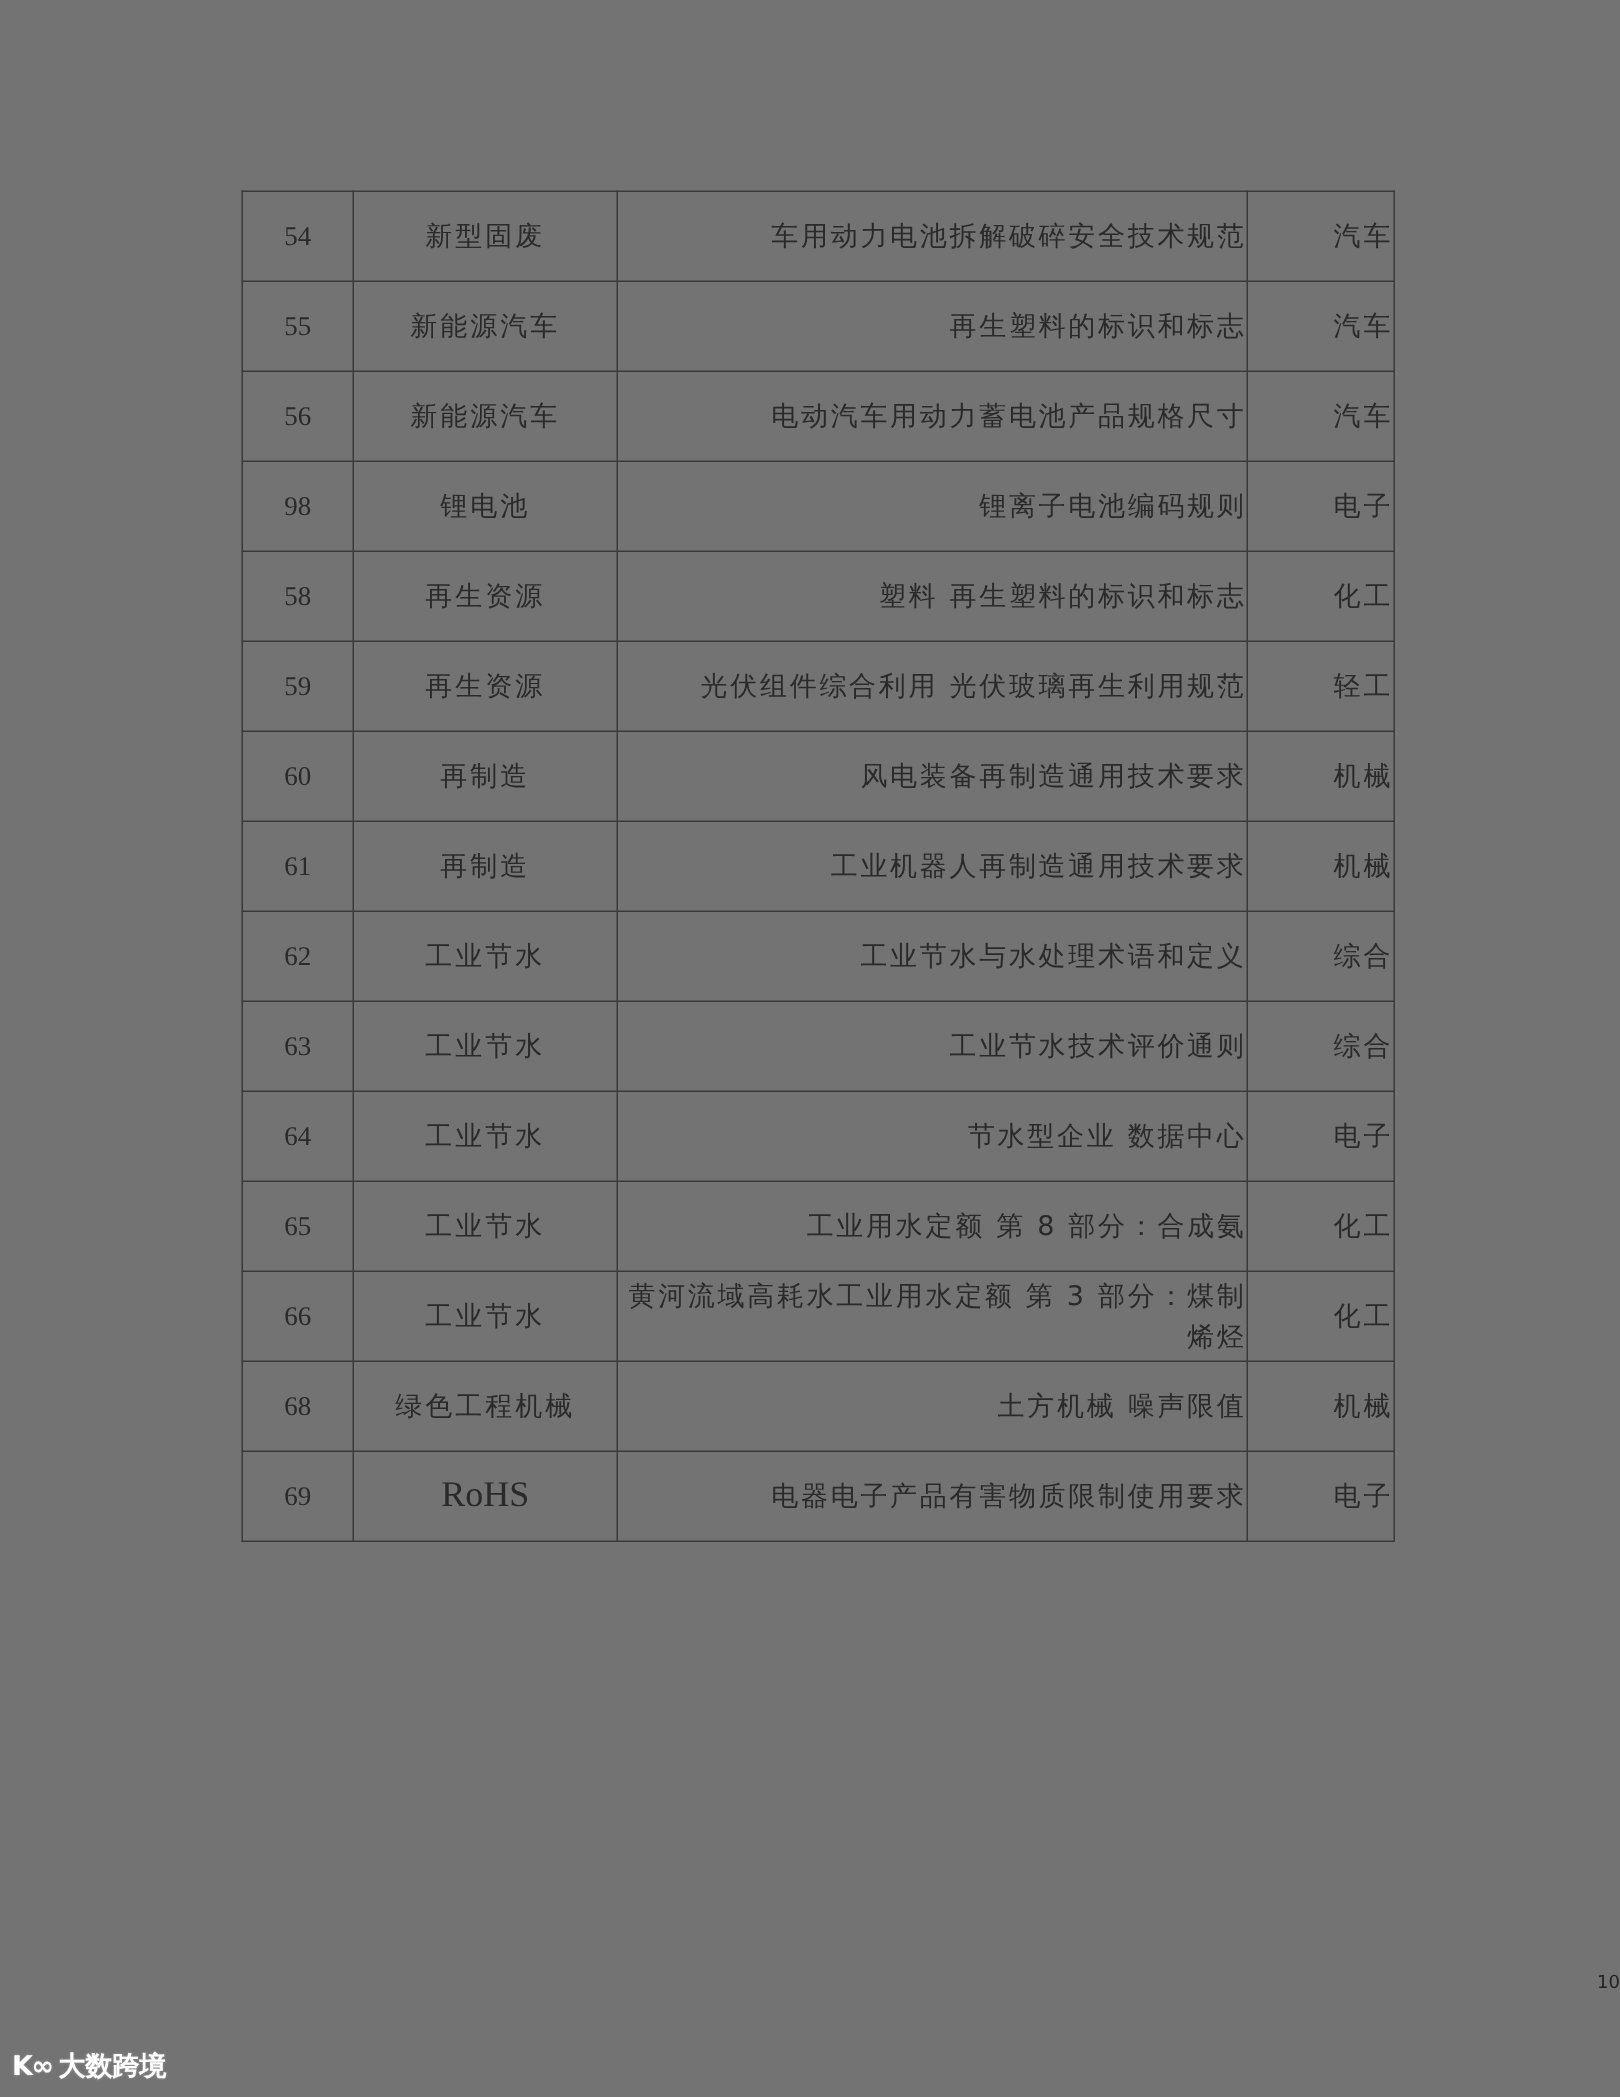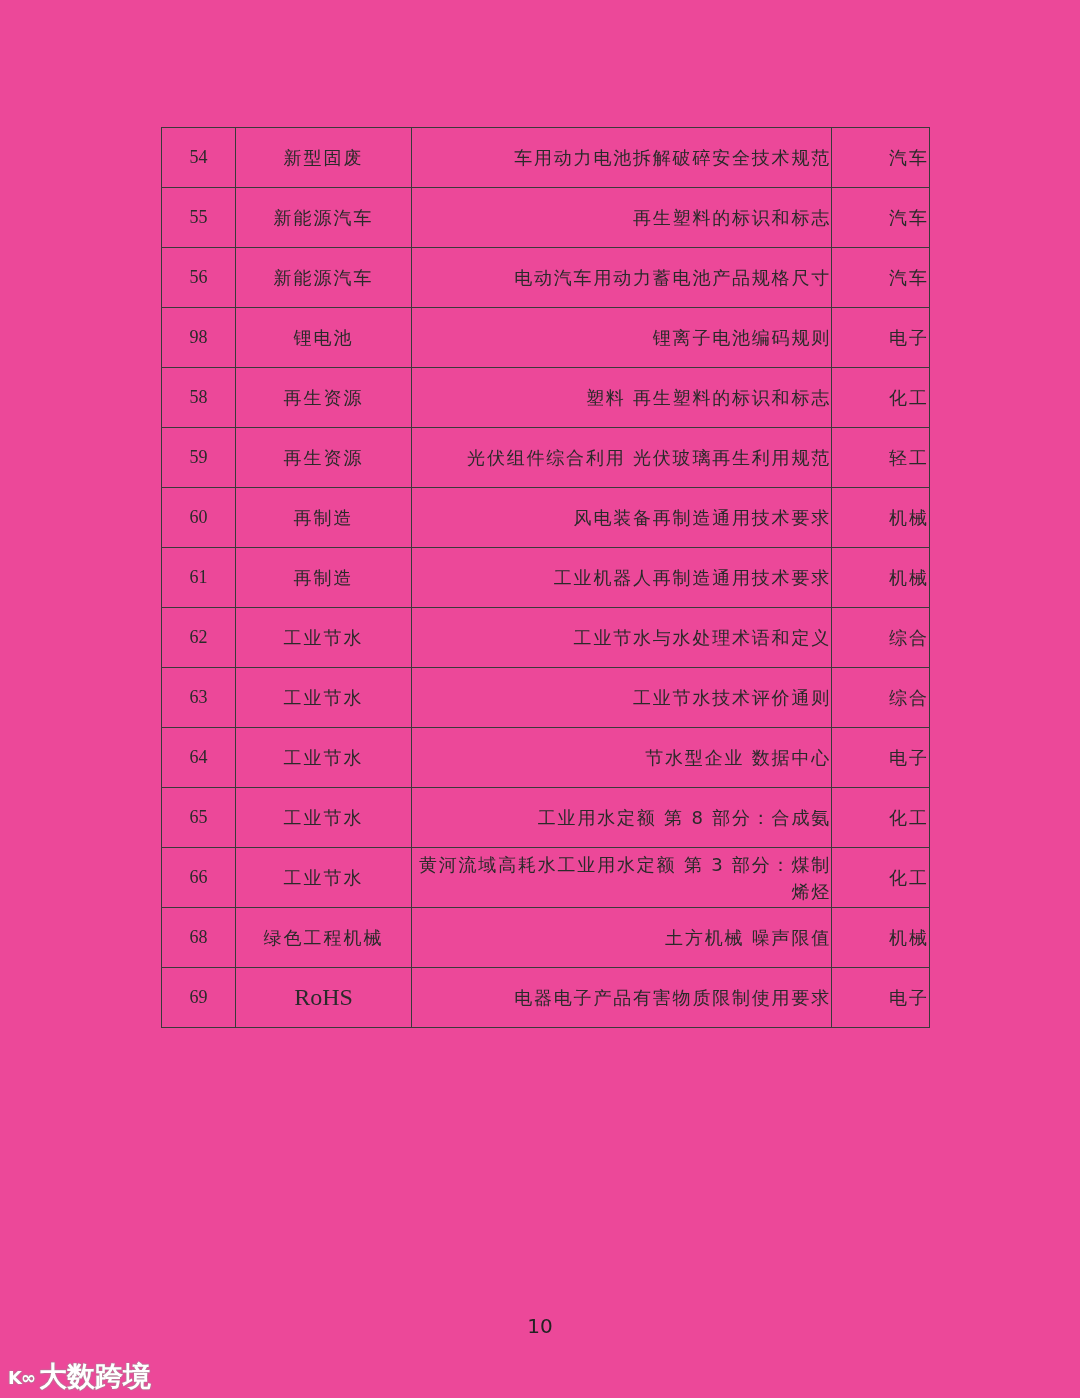--- a/index.html
+++ b/index.html
@@ -13,21 +13,21 @@
       position: relative;
       overflow: hidden;
       font-family: "DejaVu Sans", sans-serif;
       color: #222222;
     }
     .page {
       position: absolute;
       left: 0; top: 0;
       width: 1080px;
       height: 1398px;
-      background: #ec4899;
+      background: #737373;
     }
     table.std-table {
       position: absolute;
       left: 161px;
       top: 127px;
       width: 768px;
       border-collapse: collapse;
       table-layout: fixed;
     }
     table.std-table td {
@@ -65,44 +65,44 @@
     }
     td.ind {
       text-align: right;
       letter-spacing: 2px;
     }
     .page-number {
       position: absolute;
       left: 0;
       width: 1080px;
       top: 1314px;
-      text-align: center;
+      text-align: right;
       font-family: "DejaVu Sans", sans-serif;
-      font-size: 20px;
+      font-size: 12px;
       color: #222222;
     }
     .watermark {
       position: absolute;
       left: 8px;
       top: 1362px;
       height: 30px;
       display: flex;
       align-items: center;
       gap: 4px;
       color: #ffffff;
       text-shadow: 0 0 2px #9a9a9a, 0 0 1px #8a8a8a;
       font-family: "DejaVu Sans", sans-serif;
       font-weight: bold;
     }
     .watermark .wm-logo {
       font-size: 18px;
       letter-spacing: -1px;
     }
     .watermark .wm-text {
-      font-size: 28px;
+      font-size: 18px;
       letter-spacing: 0px;
     }
   </style>
 </head>
 <body>
 
 <div class="page">
 
   <table class="std-table">
     <colgroup>

